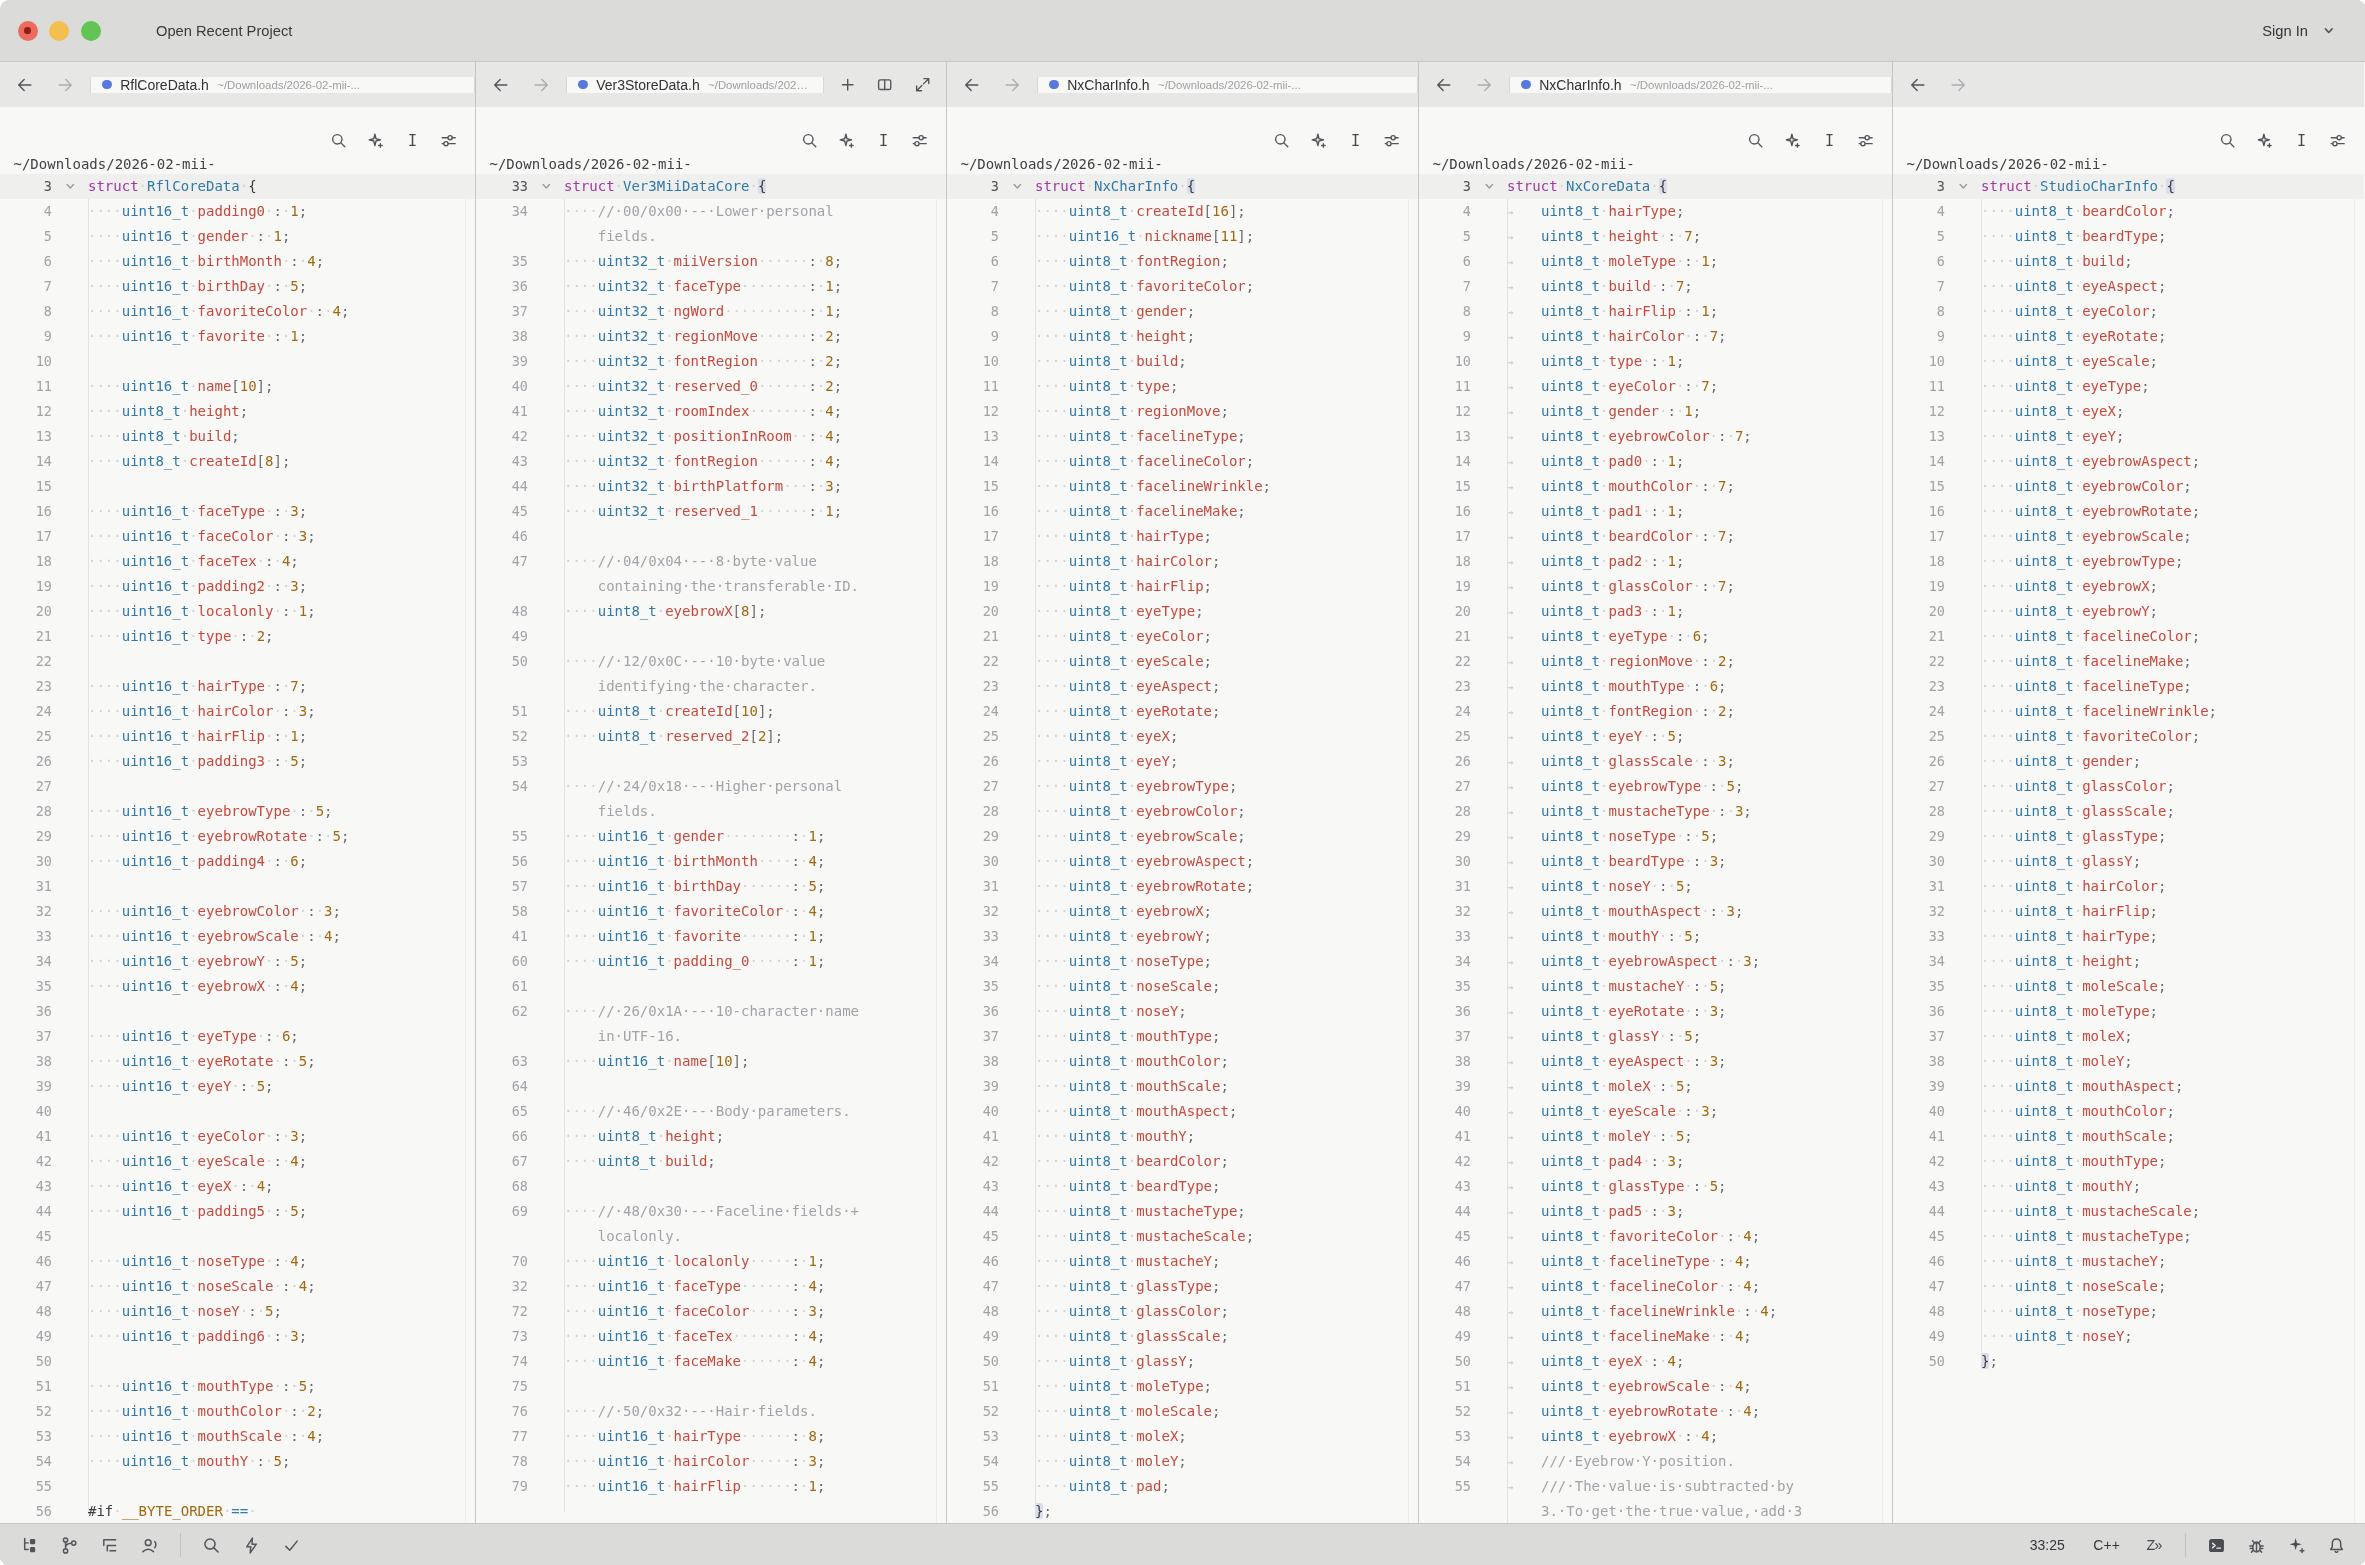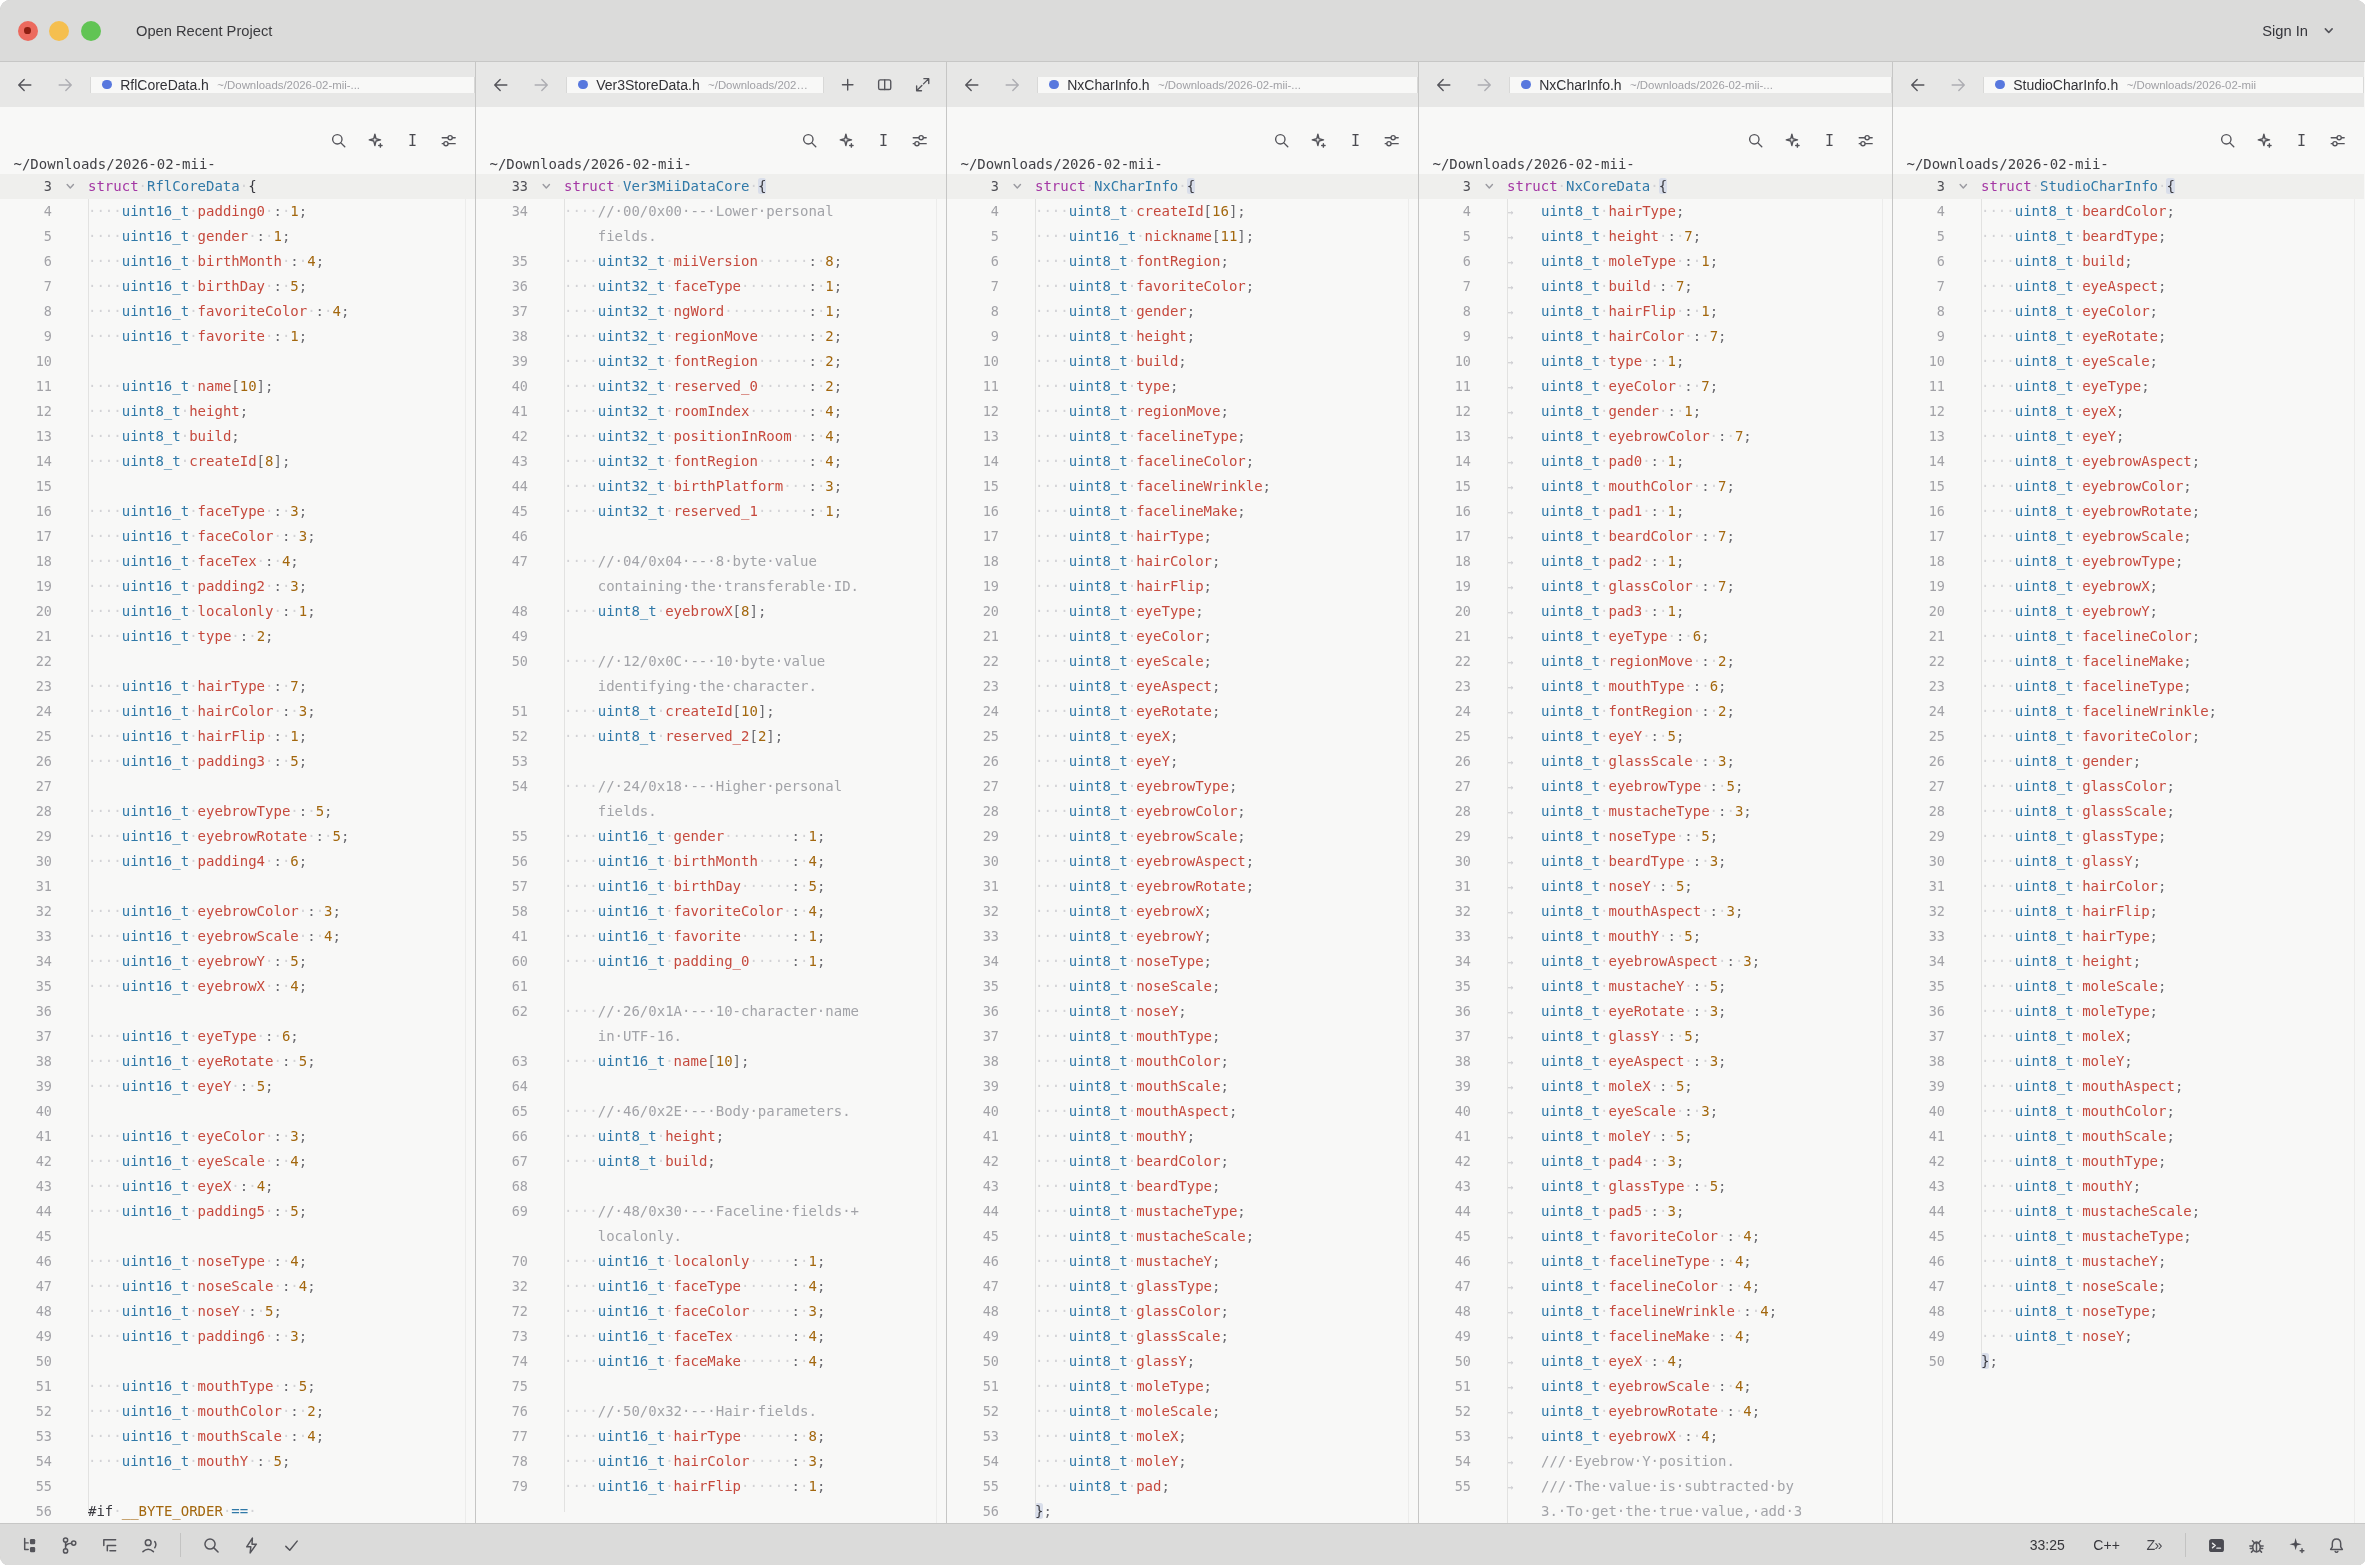--- a/index.html
+++ b/index.html
@@ -7,21 +7,21 @@
   #app{position:relative;width:2366px;height:1566px;background:#F8F8F7;border-radius:10px;overflow:hidden;
        box-shadow:0 0 0 0.8px #BFBFBF inset;display:flex;flex-direction:column;}
   
   #titlebar{height:61px;flex:none;background:#DBDBDA;border-bottom:0.8px solid #C7C7C6;display:flex;align-items:center;}
   .lights{display:flex;gap:11.8px;margin-left:17.7px;}
   .light{width:20px;height:20px;border-radius:50%;border:none;padding:0;position:relative;cursor:default;}
   .light.red{background:#EC6A5E;}
   .light.red::after{content:"";position:absolute;left:6.7px;top:6.7px;width:6.7px;height:6.7px;border-radius:50%;background:#8E1F12;}
   .light.yellow{background:#F5BF4F;}
   .light.green{background:#61C454;}
-  #window-title{margin-left:28px;font-size:14.7px;color:#3A3A3E;background:none;border:none;padding:3.4px 6.7px;}
+  #window-title{margin-left:48px;font-size:14.7px;color:#3A3A3E;background:none;border:none;padding:3.4px 6.7px;}
   .tspacer{flex:1;}
   #signin{display:flex;align-items:center;gap:13.5px;margin-right:25px;font-size:14.7px;color:#34343A;background:none;border:none;}
   
   #panes{flex:1;display:flex;min-height:0;}
   .pane{flex:none;display:flex;flex-direction:column;min-width:0;box-sizing:border-box;background:#F8F8F7;}
   .pane.sep{border-right:0.8px solid #C6C6C5;}
   .tabbar{height:45px;flex:none;background:#E7E7E6;display:flex;align-items:center;}
   .navzone{flex:none;display:flex;align-items:center;padding:0 5px;gap:1.7px;}
   .navbtn{width:39px;height:34px;border:none;background:none;display:flex;align-items:center;justify-content:center;padding:0;}
   .navbtn svg{width:20px;height:20px;}
@@ -637,25 +637,20 @@
               </span>
             </button>
         <button class="navbtn fwdd">
               <span class="icon">
                 <svg viewBox="0 0 24 24">
                   <path d="M5 12 H18.5 M13 5.5 L19.5 12 L13 18.5"></path>
                 </svg>
               </span>
             </button>
       </div>
-      <div class="tab">
-        <span class="dot"></span>
-        <span class="fname">StudioCharInfo.h</span>
-        <span class="fpath">~/Downloads/2026-02-mii</span>
-      </div>
     </div>
     <div class="toolbar">
       <button class="crumb">~/Downloads/2026-02-mii-</button>
       <div class="ticons">
         <button class="tibtn">
               <span class="icon">
                 <svg viewBox="0 0 24 24">
                   <circle cx="10.3" cy="10.3" r="5.8"></circle>
                   <path d="M14.7 14.7 L19.5 19.5"></path>
                 </svg>

